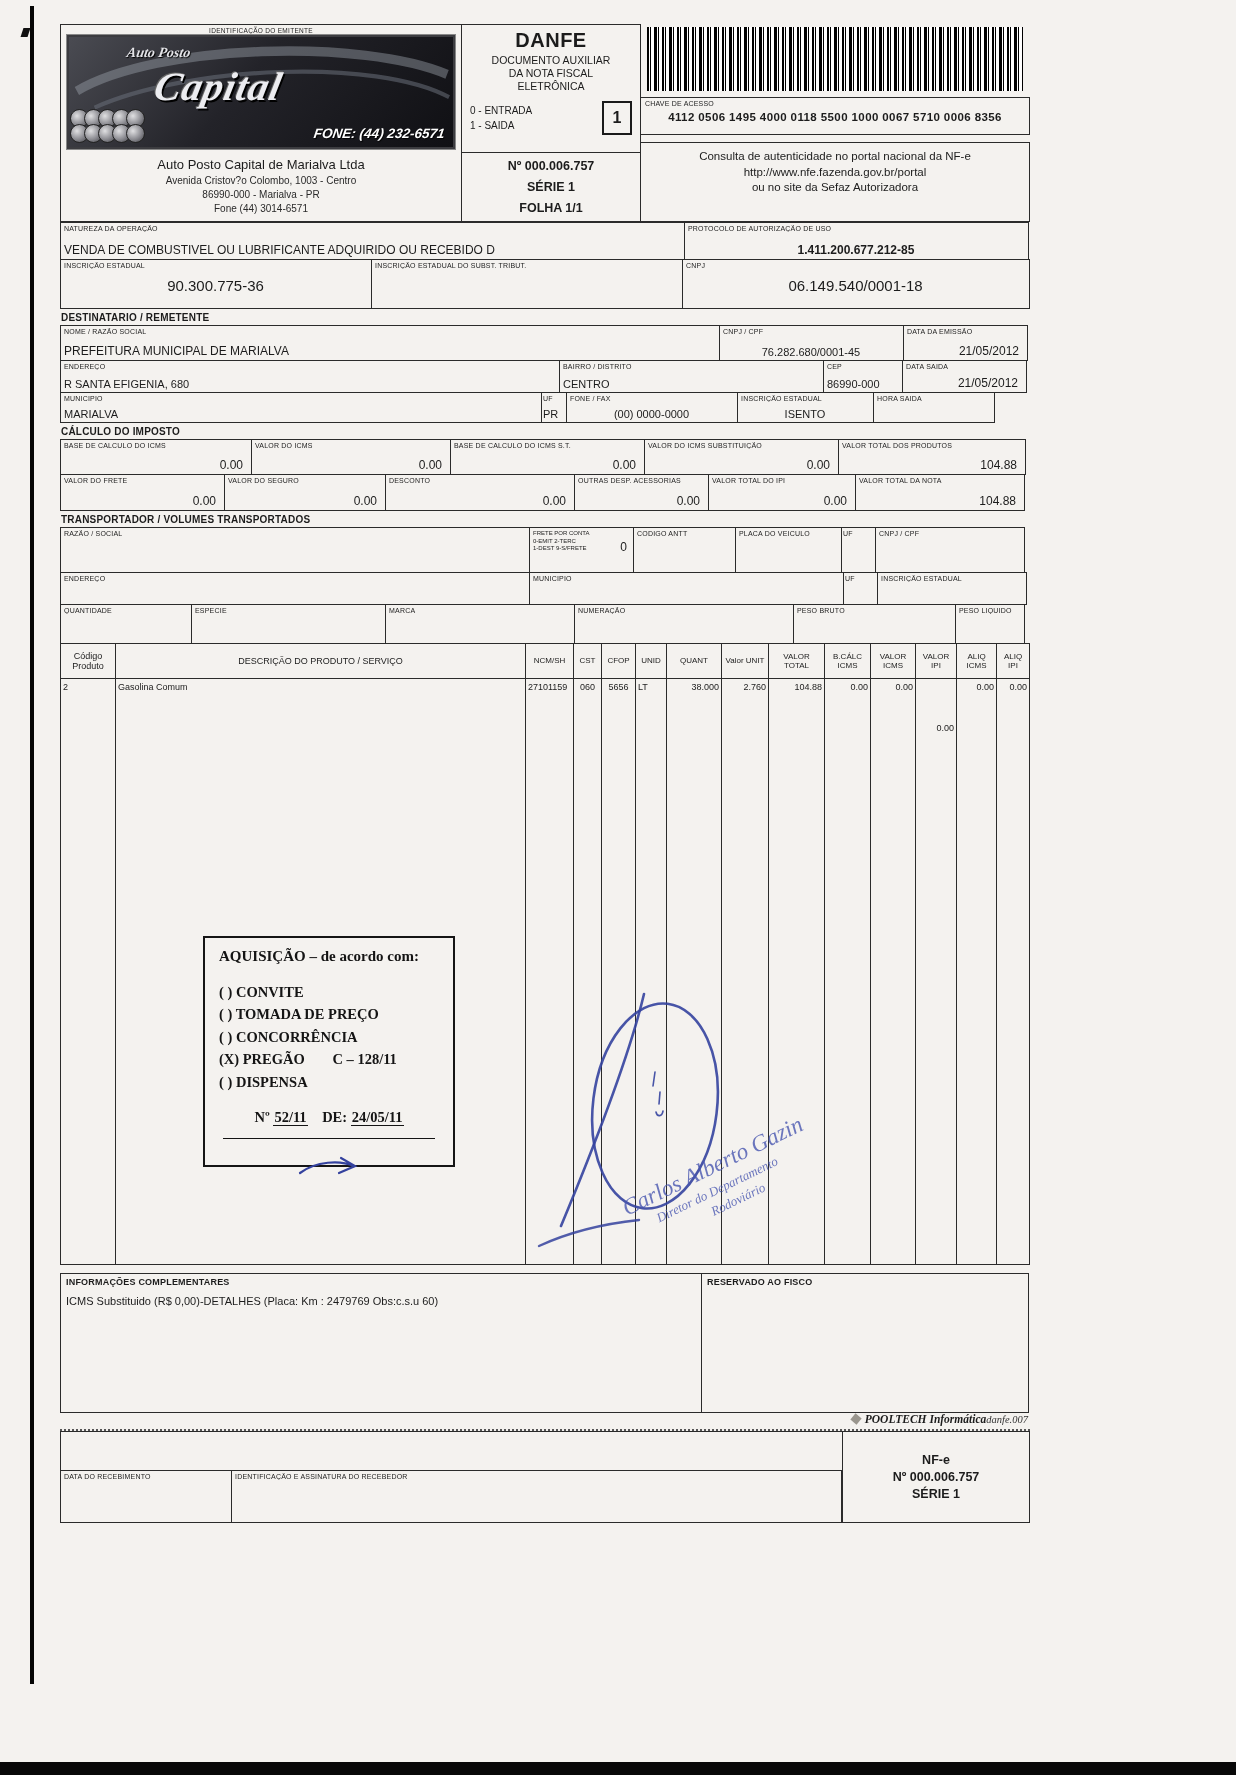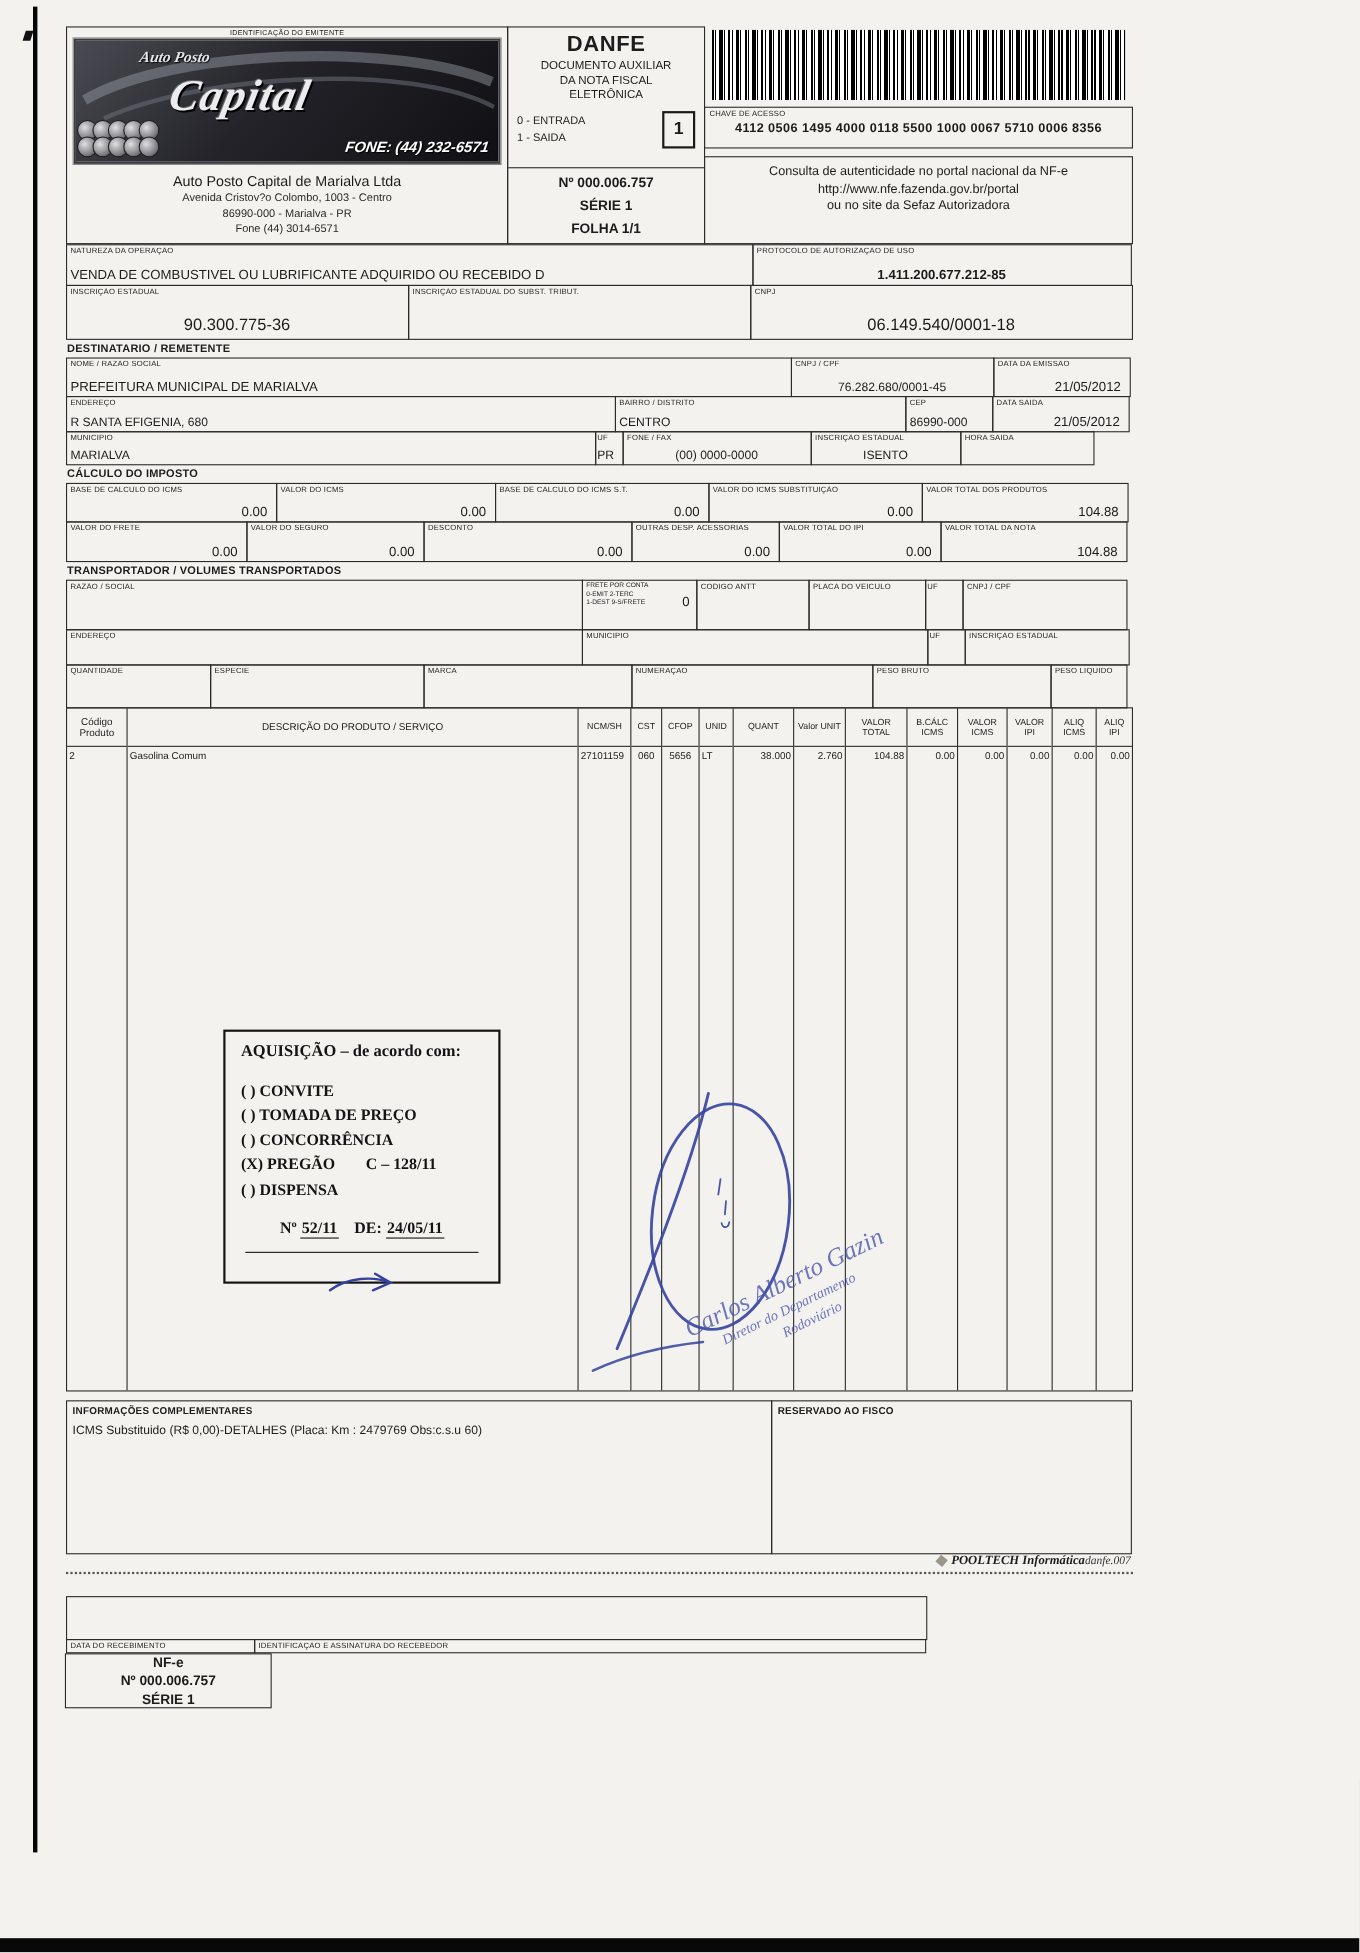--- a/index.html
+++ b/index.html
@@ -31,21 +31,21 @@
     margin-left:-1px;
     padding:2px 4px 2px 3px;
     box-sizing:border-box;
     display:flex;flex-direction:column;justify-content:space-between;
     background:transparent;
     position:relative;
   }
   .fld:first-child{margin-left:0;}
   .lbl{font-size:7px;letter-spacing:.2px;color:#222;white-space:nowrap;overflow:hidden;}
   .val{font-size:12px;line-height:1.1;}
-  .val.big{font-size:15px;text-align:center;margin-bottom:2px;}
+  .val.big{font-size:15px;text-align:center;margin-bottom:12px;}
   .val.ctr{text-align:center;}
   .val.rt{text-align:right;padding-right:4px;}
   .val.bold{font-weight:bold;}
 
   .sec-title{font-size:10px;font-weight:bold;padding:3px 1px 2px;letter-spacing:.2px;}
 
   
   .hrow{display:flex;align-items:stretch;height:198px;}
   .hcell{box-sizing:border-box;}
   .emitter-cell{
@@ -144,21 +144,21 @@
   .phead{
     border-bottom:1px solid #2b2b2b;font-size:8px;text-align:center;
     min-height:32px;display:flex;align-items:center;justify-content:center;
     padding:1px 1px;line-height:1.15;
   }
   .phead.big{font-size:9px;}
   .pbody{font-size:9px;padding:3px 2px;line-height:1.2;}
   .pbody.lft{text-align:left;} .pbody.rt{text-align:right;} .pbody.ctr{text-align:center;}
   .c-cod{width:54px;} .c-desc{flex:1;} .c-ncm{width:48px;} .c-cst{width:28px;}
   .c-cfop{width:34px;} .c-unid{width:31px;} .c-quant{width:55px;} .c-vunit{width:47px;}
-  .c-vtot{width:56px;} .c-bcalc{width:46px;} .c-vicms{width:45px;} .c-vipi{width:41px;}
+  .c-vtot{width:56px;} .c-bcalc{width:46px;} .c-vicms{width:45px;} .c-vipi{width:41px;gap:41px;}
   .c-aicms{width:40px;} .c-aipi{width:33px;}
 
   
   .stamp{
     position:absolute;left:142px;top:292px;width:252px;
     border:2.5px solid #151515;padding:10px 14px 26px;
     font-family:"Liberation Serif",serif;color:#141414;box-sizing:border-box;
   }
   .stamp-title{font-size:15px;font-weight:bold;margin-bottom:16px;}
   .stamp-opt{font-size:14.5px;font-weight:bold;line-height:1.55;white-space:nowrap;}
@@ -183,21 +183,21 @@
   
   .footline{
     margin-top:0;display:flex;justify-content:flex-end;align-items:flex-end;
     border-bottom:2px dotted #555;padding:0 2px 4px;
   }
   .soft-name{font-family:"Liberation Serif",serif;font-style:italic;font-weight:bold;font-size:11.5px;display:flex;align-items:center;gap:5px;}
   .soft-glyph{width:8px;height:8px;background:#9a968e;transform:rotate(40deg);display:inline-block;}
   .doc-ref{font-family:"Liberation Serif",serif;font-style:italic;font-size:10.5px;color:#333;}
 
   
-  .canhoto{display:flex;margin-top:20px;height:92px;flex-direction:column;}
+  .canhoto{display:flex;margin-top:0;height:92px;}
   .canhoto-left{width:783px;display:flex;flex-direction:column;}
   .canhoto-top{border:1px solid #2b2b2b;height:40px;box-sizing:border-box;}
   .canhoto-bottom{display:flex;flex:1;margin-top:-1px;}
   .c-data{width:172px;} .c-ass{width:611px;}
   .canhoto-nfe{
     width:188px;margin-left:-1px;border:1px solid #2b2b2b;box-sizing:border-box;
     display:flex;flex-direction:column;align-items:center;justify-content:center;gap:3px;
   }
   .nfe-line{font-size:12.5px;font-weight:bold;}
 </style>

